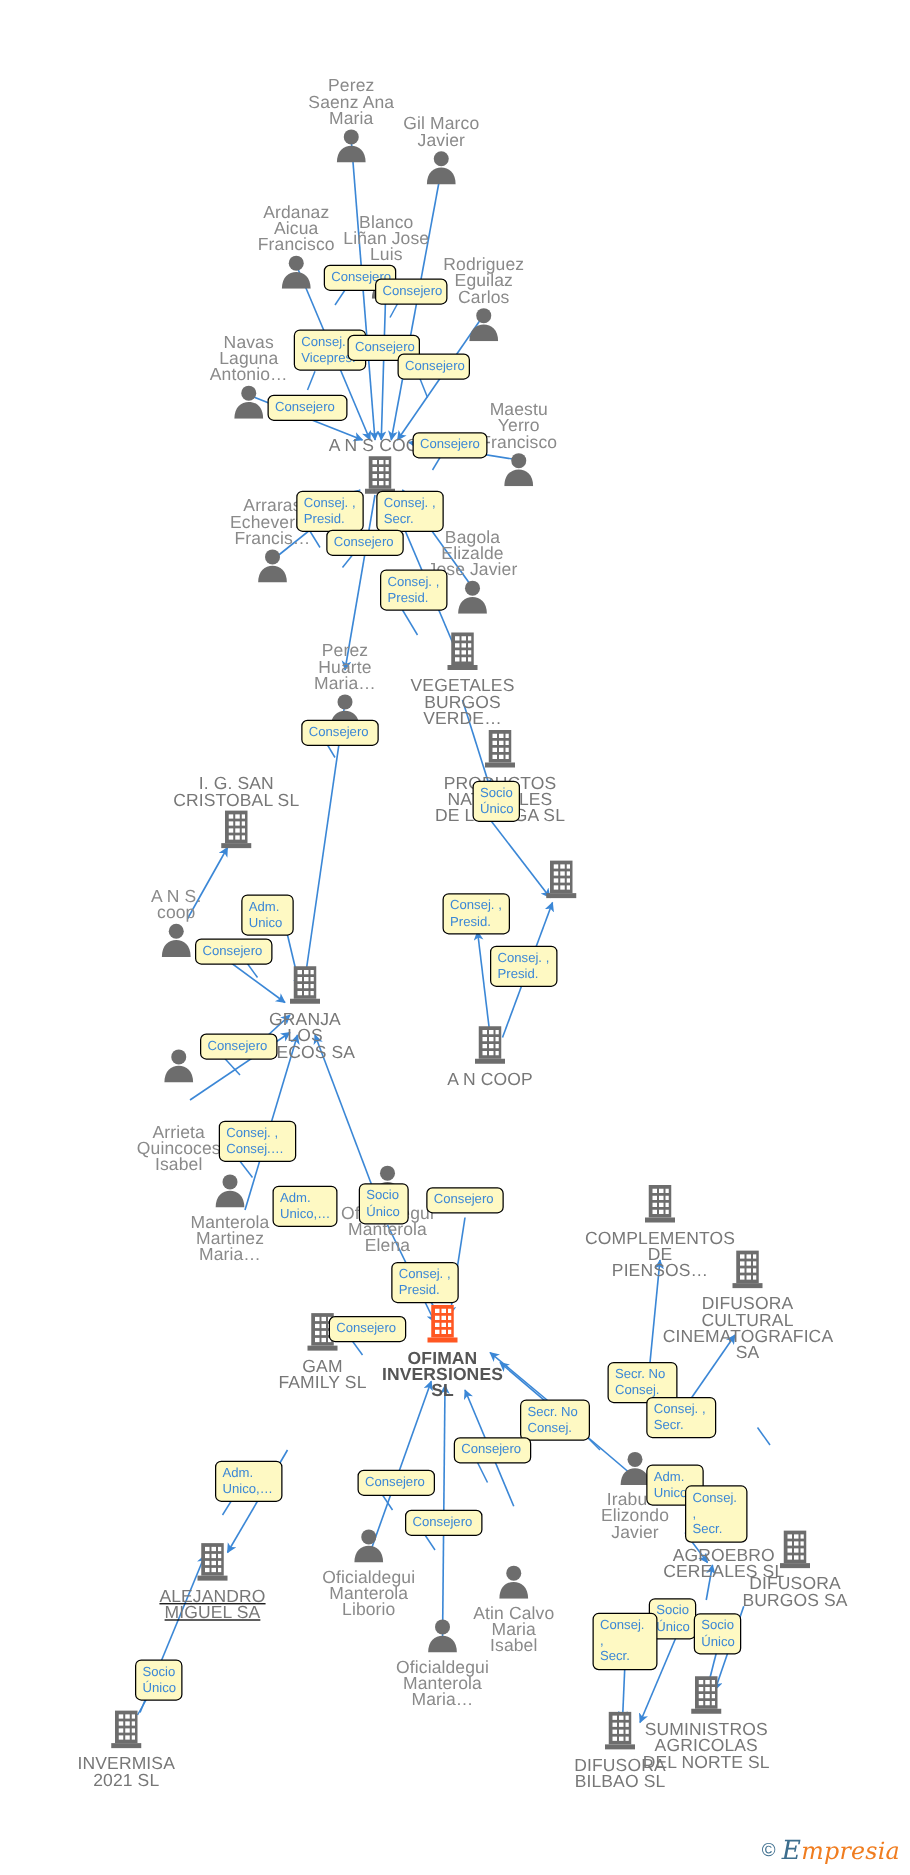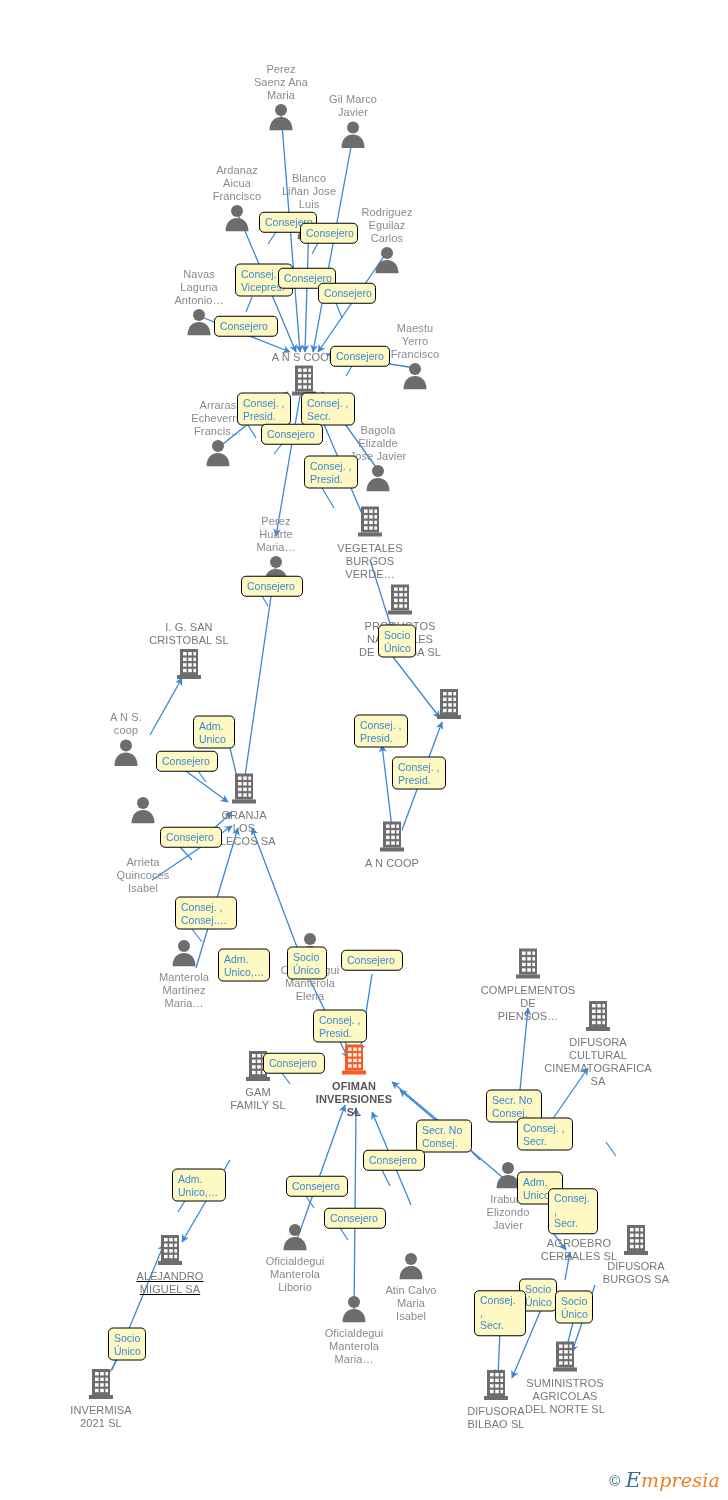--- a/index.html
+++ b/index.html
@@ -7,21 +7,21 @@
        font-family:"Liberation Sans","DejaVu Sans",sans-serif;}
   #graph{position:absolute;left:0;top:0;width:728px;height:1500px;}
   svg.edges{position:absolute;left:0;top:0;width:728px;height:1500px;pointer-events:none;}
 
   .node{position:absolute;transform:translate(-50%,-50%);text-align:center;
         display:flex;flex-direction:column;align-items:center;width:110px;}
   .node.company .glyph{color:#6d6d6d;}
   .node.company.highlight .glyph{color:#ff5722;}
   .node.person .glyph{color:#6d6d6d;}
   .glyph{line-height:1;display:block;}
-  .nlabel{font-size:11px;color:#808080;line-height:13px;margin-top:1px;
+  .nlabel{font-size:14px;color:#808080;line-height:13px;margin-top:1px;
           white-space:pre-line;letter-spacing:.1px;}
   .node.company .nlabel{color:#777;}
   .node.company.highlight .nlabel{color:#555;font-weight:bold;}
   .node.person .nlabel{color:#8a8a8a;}
 
   
   .node.lblabove{flex-direction:column-reverse;}
   .node.lblabove .nlabel{margin-top:0;margin-bottom:1px;}
 
   .tag{position:absolute;transform:translate(-50%,-50%);
@@ -212,29 +212,29 @@
       </div>
       <div class="node person lblabove" style="left: 276px; top: 550px;">
         <span class="glyph"><svg width="28" height="28" viewBox="0 0 28 28" aria-hidden="true">
             <circle cx="14" cy="7.5" r="6" fill="currentColor"></circle>
             <path d="M2.5 28 C2.5 18.5 8 14.5 14 14.5 C20 14.5 25.5 18.5 25.5 28 Z" fill="currentColor"></path>
           </svg></span>
         <span class="nlabel">Perez
 Huarte
 Maria…</span>
       </div>
-      <div class="node person lblabove" style="left: 126px; top: 740px;">
+      <div class="node person lblabove" style="left: 141px; top: 740px;">
         <span class="glyph"><svg width="28" height="28" viewBox="0 0 28 28" aria-hidden="true">
             <circle cx="14" cy="7.5" r="6" fill="currentColor"></circle>
             <path d="M2.5 28 C2.5 18.5 8 14.5 14 14.5 C20 14.5 25.5 18.5 25.5 28 Z" fill="currentColor"></path>
           </svg></span>
         <span class="nlabel">A N S.
 coop</span>
       </div>
-      <div class="node person" style="left: 143px; top: 845px; gap: 28px;">
+      <div class="node person" style="left: 143px; top: 888px; gap: 28px;">
         <span class="glyph"><svg width="28" height="28" viewBox="0 0 28 28" aria-hidden="true">
             <circle cx="14" cy="7.5" r="6" fill="currentColor"></circle>
             <path d="M2.5 28 C2.5 18.5 8 14.5 14 14.5 C20 14.5 25.5 18.5 25.5 28 Z" fill="currentColor"></path>
           </svg></span>
         <span class="nlabel">Arrieta
 Quincoces
 Isabel</span>
       </div>
       <div class="node person" style="left: 184px; top: 974px;">
         <span class="glyph"><svg width="28" height="28" viewBox="0 0 28 28" aria-hidden="true">

